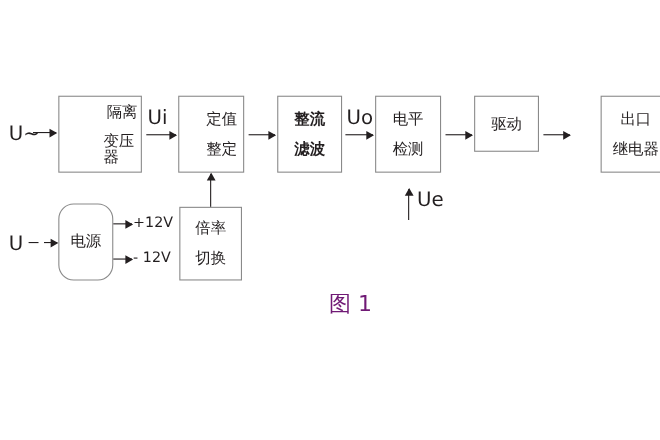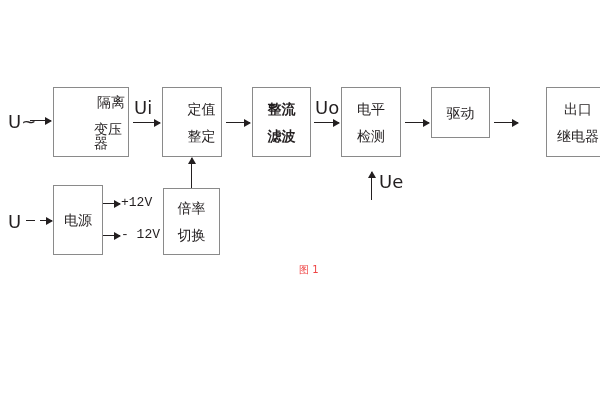--- a/index.html
+++ b/index.html
@@ -32,25 +32,25 @@
   }
   .box .line1 { margin-bottom: 13px; }
   .box.single .line1 { margin-bottom: 0; }
   .lbl {
     position: absolute;
     color: #231f20;
     font-size: 18px;
     white-space: nowrap;
     line-height: 1;
   }
-  .lbl.small { font-size: 13px; font-family: Liberation Mono, monospace; }
+  .lbl.small { font-size: 13px; }
   .caption {
     position: absolute;
-    color: #ef4444;
-    font-size: 10px;
+    color: #701a75;
+    font-size: 20px;
     white-space: nowrap;
   }
   
   .arrow-r {
     position: absolute;
     height: 1px;
     background: #231f20;
   }
   .arrow-r::after {
     content: "";
@@ -129,21 +129,21 @@
 
   <div class="box" style="left:522px; top:87px; width:64px; height:70px;margin-left:24px;">
     <span class="line1">出口</span>
     <span class="line2">继电器</span>
   </div>
 
   <div class="lbl" style="left:8px; top:213px;">U</div>
   <div class="dash-seg" style="left:26px; top:220px; width:9px;"></div>
   <div class="arrow-r" style="left:40px; top:220px; width:12px;"></div>
 
-  <div class="box single" style="left:53px; top:185px; width:50px; height:70px;">
+  <div class="box single" style="left:53px; top:185px; width:50px; height:70px;border-radius:14px;">
     <span class="line1">电源</span>
   </div>
 
   <div class="arrow-r" style="left:103px; top:203px; width:17px;"></div>
   <div class="lbl small" style="left:121px; top:196px;">+12V</div>
 
   <div class="arrow-r" style="left:103px; top:235px; width:17px;"></div>
   <div class="lbl small" style="left:121px; top:228px;">- 12V</div>
 
   <div class="box" style="left:163px; top:188px; width:57px; height:67px;">

